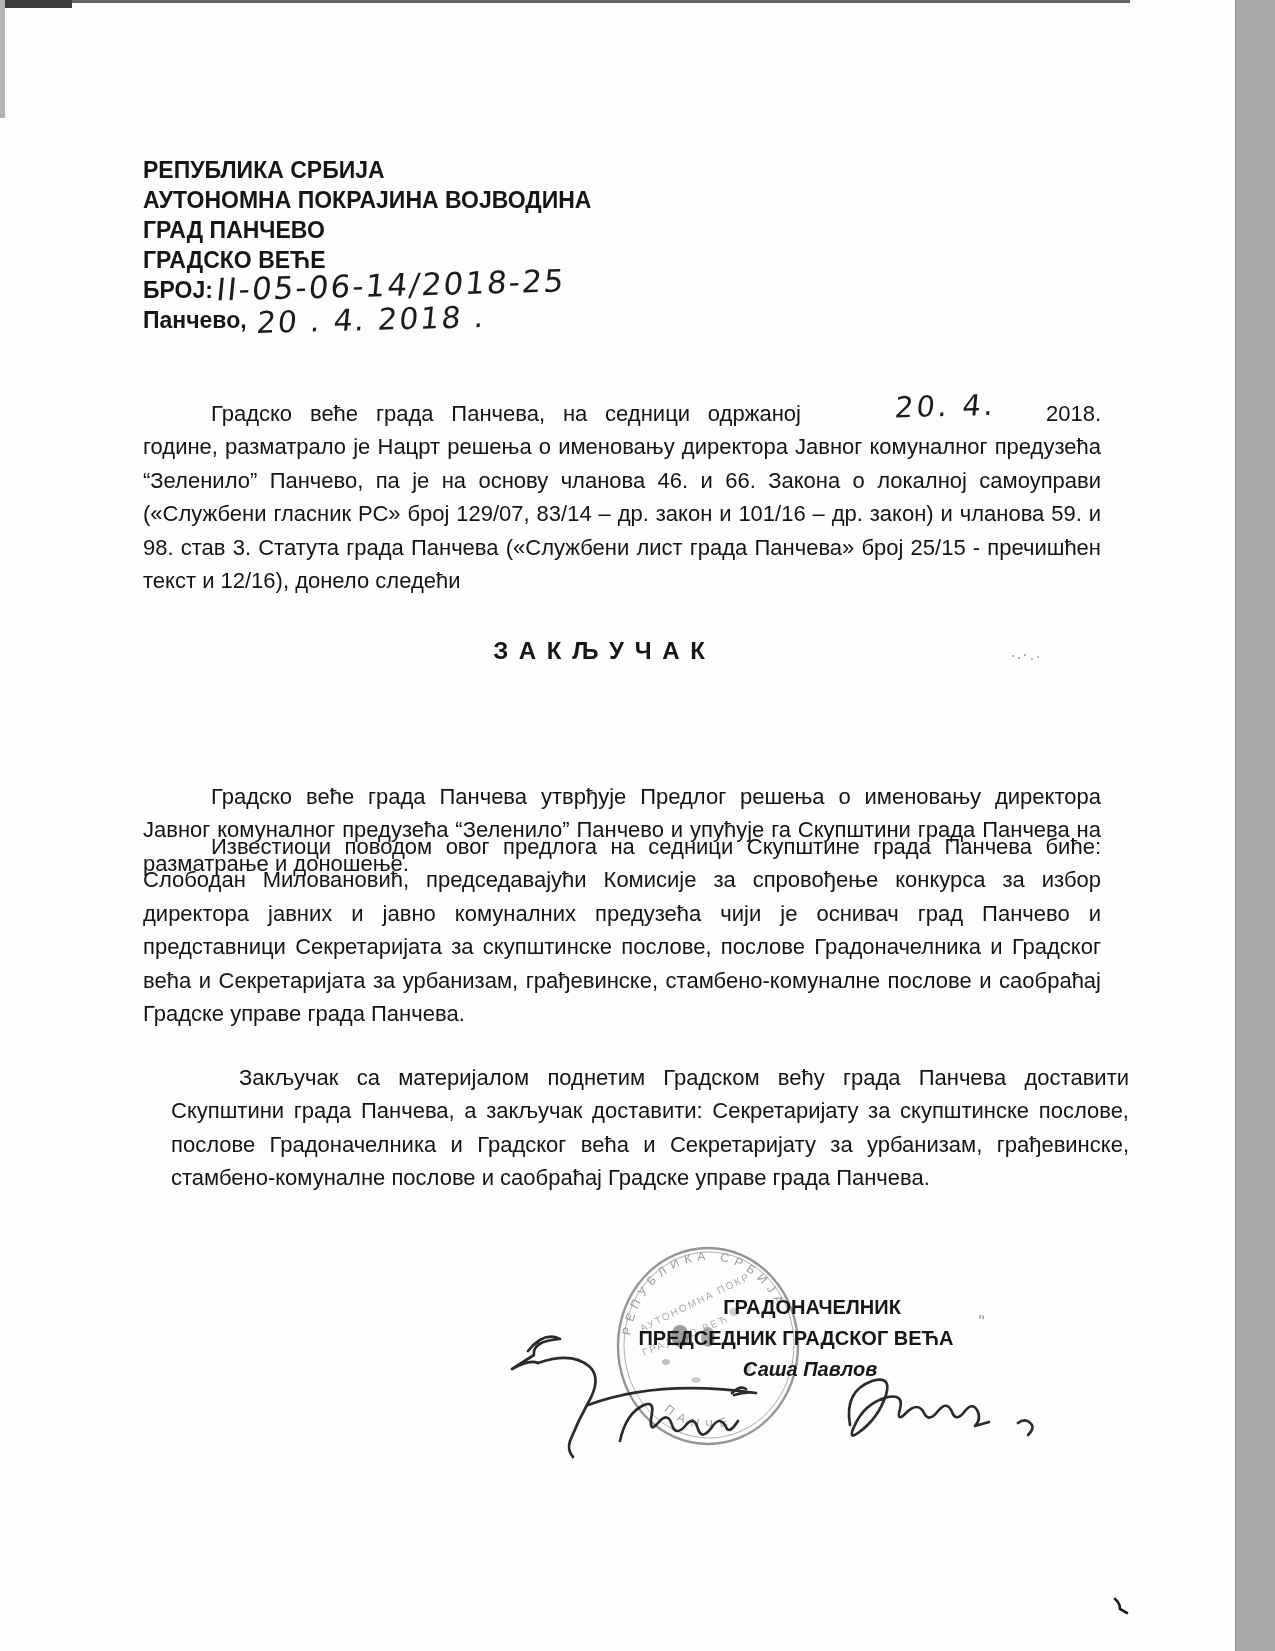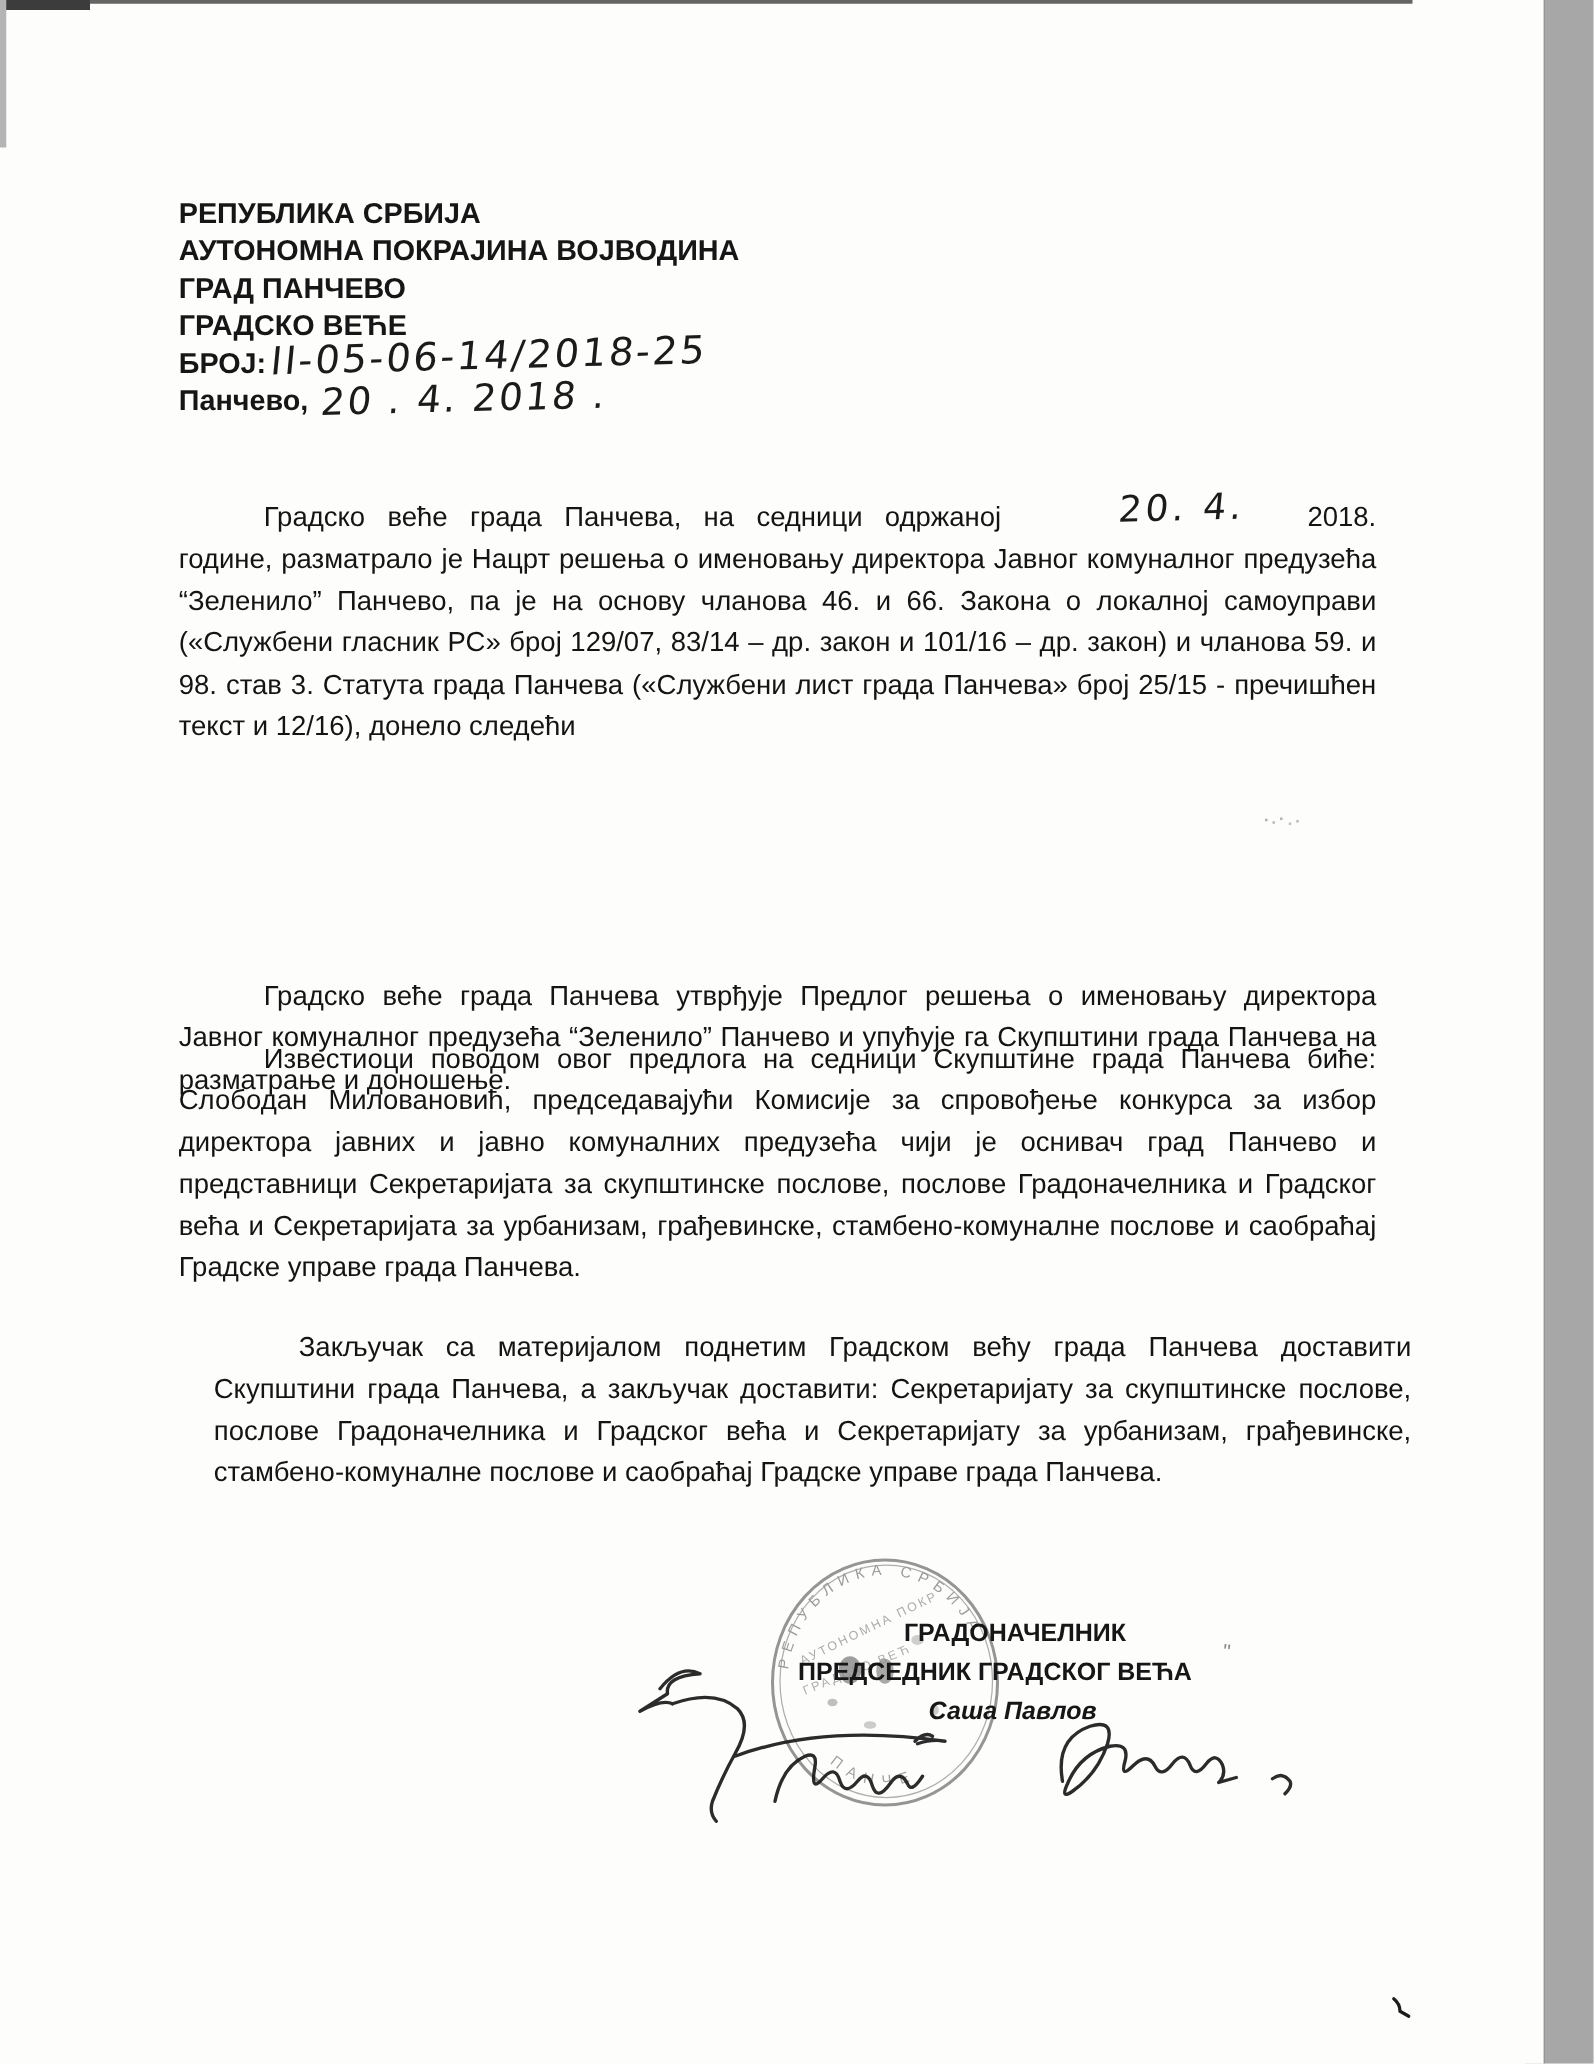--- a/index.html
+++ b/index.html
@@ -78,20 +78,21 @@
     <div class="place-row">
       <span>Панчево,</span>
       <span class="hand hand-date">20 . 4. 2018 .</span>
     </div>
   </div>
 
   <div class="para p1">
     <span>Градско веће града Панчева, на седници одржаној</span><span class="hand hand-inline">20. 4.</span><span>2018. године, разматрало је Нацрт решења о именовању директора Јавног комуналног предузећа “Зеленило” Панчево, па је на основу чланова 46. и 66. Закона о локалној самоуправи («Службени гласник РС» број 129/07, 83/14 – др. закон и 101/16 – др. закон) и чланова 59. и 98. став 3. Статута града Панчева («Службени лист града Панчева» број 25/15 - пречишћен текст и 12/16), донело следећи</span>
   </div>
 
+  <div class="doc-title">З А К Љ У Ч А К</div>
 
   <div class="para p2">Градско веће града Панчева утврђује Предлог решења о именовању директора Јавног комуналног предузећа “Зеленило” Панчево и упућује га Скупштини града Панчева на разматрање и доношење.</div>
   <div class="para p3">Известиоци поводом овог предлога на седници Скупштине града Панчева биће: Слободан Миловановић, председавајући Комисије за спровођење конкурса за избор директора јавних и јавно комуналних предузећа чији је оснивач град Панчево и представници Секретаријата за скупштинске послове, послове Градоначелника и Градског већа и Секретаријата за урбанизам, грађевинске, стамбено-комуналне послове и саобраћај Градске управе града Панчева.</div>
   <div class="para p4">Закључак са материјалом поднетим Градском већу града Панчева доставити Скупштини града Панчева, а закључак доставити: Секретаријату за скупштинске послове, послове Градоначелника и Градског већа и Секретаријату за урбанизам, грађевинске, стамбено-комуналне послове и саобраћај Градске управе града Панчева.</div>
 
   <svg class="stamp-svg" viewBox="0 0 200 212">
     <g opacity="0.62">
       <ellipse cx="100" cy="106" rx="90" ry="98" fill="none" stroke="#565656" stroke-width="2.4"></ellipse>
       <ellipse cx="101" cy="105" rx="85" ry="93" fill="none" stroke="#7e7e7e" stroke-width="1"></ellipse>
       <path id="stamp-arc-top" d="M 22 106 A 78 86 0 0 1 178 106" fill="none"></path>

